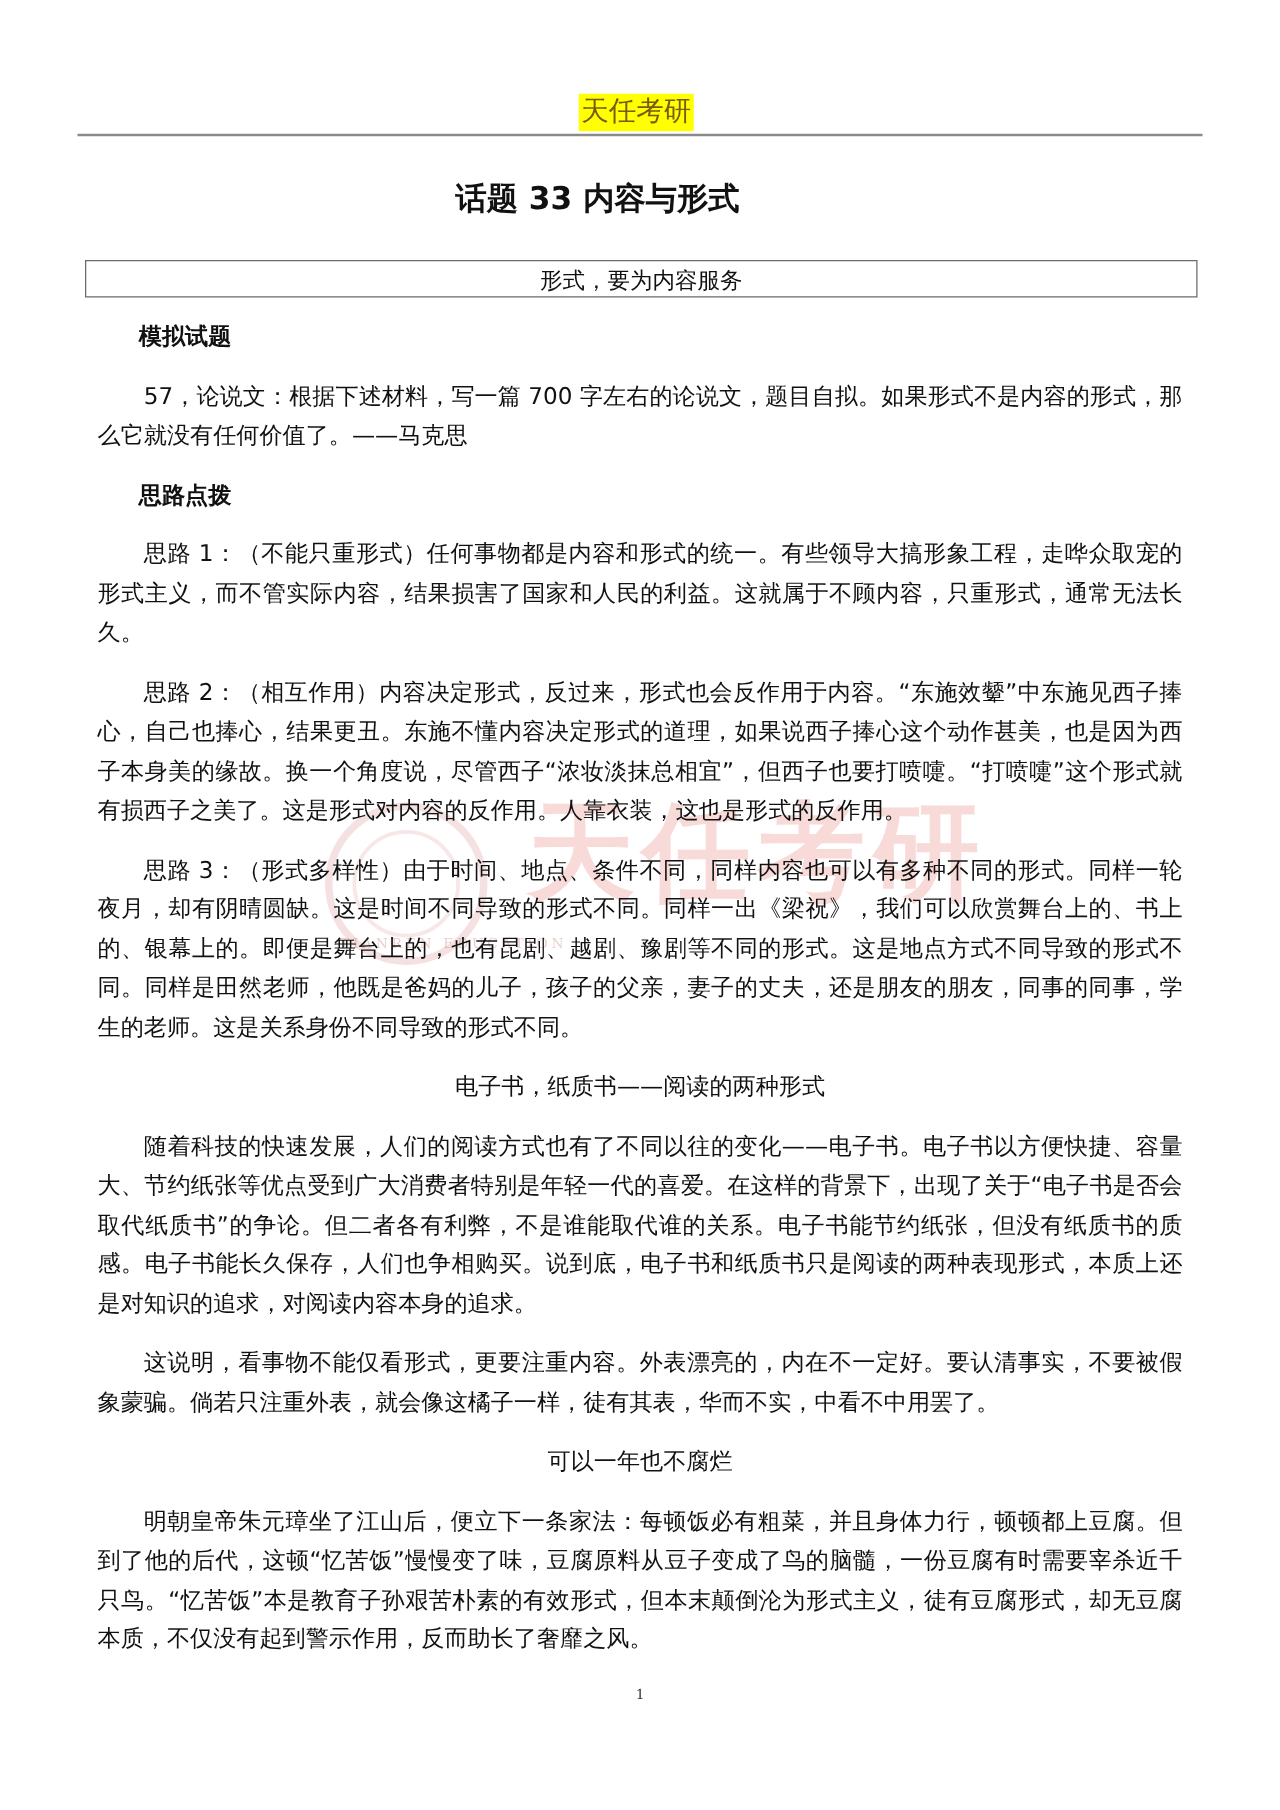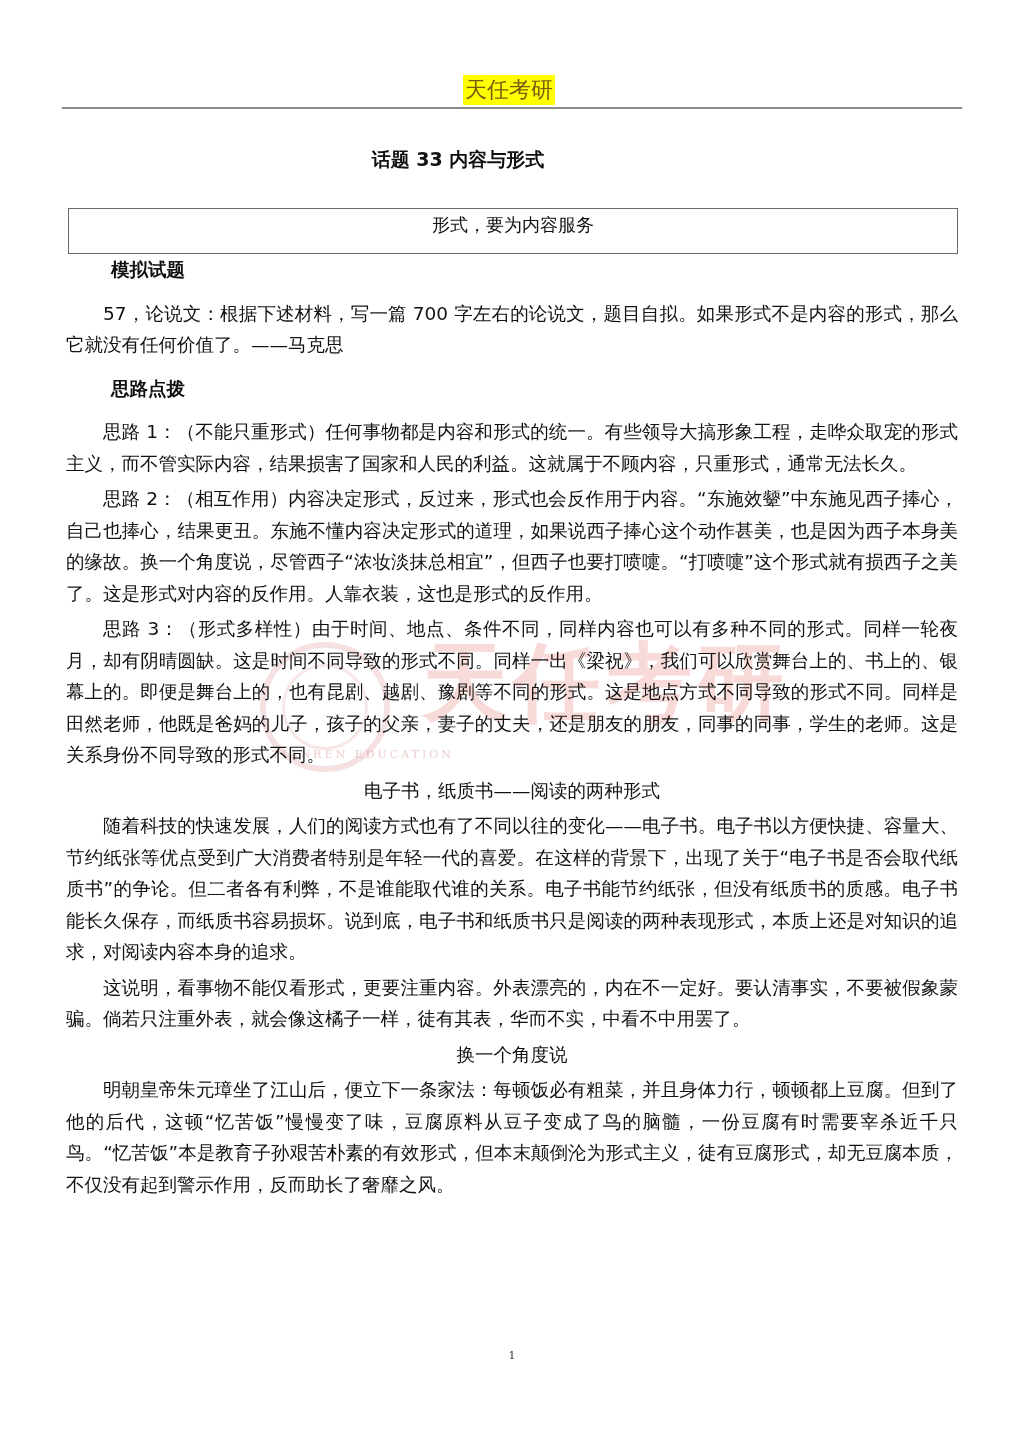--- a/index.html
+++ b/index.html
@@ -34,51 +34,52 @@
       width: 900px;
       height: 2px;
       background: #8a8a8a;
     }
     .doc-title {
       position: absolute;
       top: 146px;
       left: 0;
       width: 916px;
       text-align: center;
-      font-size: 19px;
+      font-size: 25px;
       font-weight: bold;
       line-height: 26px;
+      padding-left: 20px;
     }
     .topic-box {
       position: absolute;
       top: 208px;
       left: 68px;
       width: 890px;
-      height: 46px;
+      height: 30px;
       border: 1.5px solid #6a6a6a;
       box-sizing: border-box;
       text-align: center;
       font-size: 18px;
       line-height: 32px;
     }
     .content {
       position: absolute;
       top: 242px;
       left: 62px;
       width: 900px;
       font-size: 18.5px;
       line-height: 31.5px;
     }
     .section-head {
       font-weight: bold;
       padding-left: 37px;
       margin: 12px;
     }
     .para {
-      margin: 4px;
+      margin: 16px;
       text-indent: 37px;
       text-align: justify;
     }
     .case-title {
       margin: 0;
       text-align: center;
     }
     .page-number {
       position: absolute;
       top: 1349px;
@@ -179,21 +180,21 @@
   <p class="section-head">模拟试题</p>
   <p class="para">57，论说文：根据下述材料，写一篇 700 字左右的论说文，题目自拟。如果形式不是内容的形式，那么它就没有任何价值了。——马克思</p>
 
   <p class="section-head">思路点拨</p>
   <p class="para">思路 1：（不能只重形式）任何事物都是内容和形式的统一。有些领导大搞形象工程，走哗众取宠的形式主义，而不管实际内容，结果损害了国家和人民的利益。这就属于不顾内容，只重形式，通常无法长久。</p>
   <p class="para">思路 2：（相互作用）内容决定形式，反过来，形式也会反作用于内容。“东施效颦”中东施见西子捧心，自己也捧心，结果更丑。东施不懂内容决定形式的道理，如果说西子捧心这个动作甚美，也是因为西子本身美的缘故。换一个角度说，尽管西子“浓妆淡抹总相宜”，但西子也要打喷嚏。“打喷嚏”这个形式就有损西子之美了。这是形式对内容的反作用。人靠衣装，这也是形式的反作用。</p>
   <p class="para">思路 3：（形式多样性）由于时间、地点、条件不同，同样内容也可以有多种不同的形式。同样一轮夜月，却有阴晴圆缺。这是时间不同导致的形式不同。同样一出《梁祝》，我们可以欣赏舞台上的、书上的、银幕上的。即便是舞台上的，也有昆剧、越剧、豫剧等不同的形式。这是地点方式不同导致的形式不同。同样是田然老师，他既是爸妈的儿子，孩子的父亲，妻子的丈夫，还是朋友的朋友，同事的同事，学生的老师。这是关系身份不同导致的形式不同。</p>
 
 
   <p class="case-title">电子书，纸质书——阅读的两种形式</p>
-  <p class="para">随着科技的快速发展，人们的阅读方式也有了不同以往的变化——电子书。电子书以方便快捷、容量大、节约纸张等优点受到广大消费者特别是年轻一代的喜爱。在这样的背景下，出现了关于“电子书是否会取代纸质书”的争论。但二者各有利弊，不是谁能取代谁的关系。电子书能节约纸张，但没有纸质书的质感。电子书能长久保存，而纸质书容易损坏。说到底，电子书和纸质书只是阅读的两种表现形式，本质上还是对知识的追求，对阅读内容本身的追求。</p>
+  <p class="para">随着科技的快速发展，人们的阅读方式也有了不同以往的变化——电子书。电子书以方便快捷、容量大、节约纸张等优点受到广大消费者特别是年轻一代的喜爱。在这样的背景下，出现了关于“电子书是否会取代纸质书”的争论。但二者各有利弊，不是谁能取代谁的关系。电子书能节约纸张，但没有纸质书的质感。电子书能长久保存，人们也争相购买。说到底，电子书和纸质书只是阅读的两种表现形式，本质上还是对知识的追求，对阅读内容本身的追求。</p>
 
   <p class="para">这说明，看事物不能仅看形式，更要注重内容。外表漂亮的，内在不一定好。要认清事实，不要被假象蒙骗。倘若只注重外表，就会像这橘子一样，徒有其表，华而不实，中看不中用罢了。</p>
 
-  <p class="case-title">换一个角度说</p>
+  <p class="case-title">可以一年也不腐烂</p>
   <p class="para">明朝皇帝朱元璋坐了江山后，便立下一条家法：每顿饭必有粗菜，并且身体力行，顿顿都上豆腐。但到了他的后代，这顿“忆苦饭”慢慢变了味，豆腐原料从豆子变成了鸟的脑髓，一份豆腐有时需要宰杀近千只鸟。“忆苦饭”本是教育子孙艰苦朴素的有效形式，但本末颠倒沦为形式主义，徒有豆腐形式，却无豆腐本质，不仅没有起到警示作用，反而助长了奢靡之风。</p>
 </div>
 
 <div class="page-number">1</div>
 
 </body></html>

